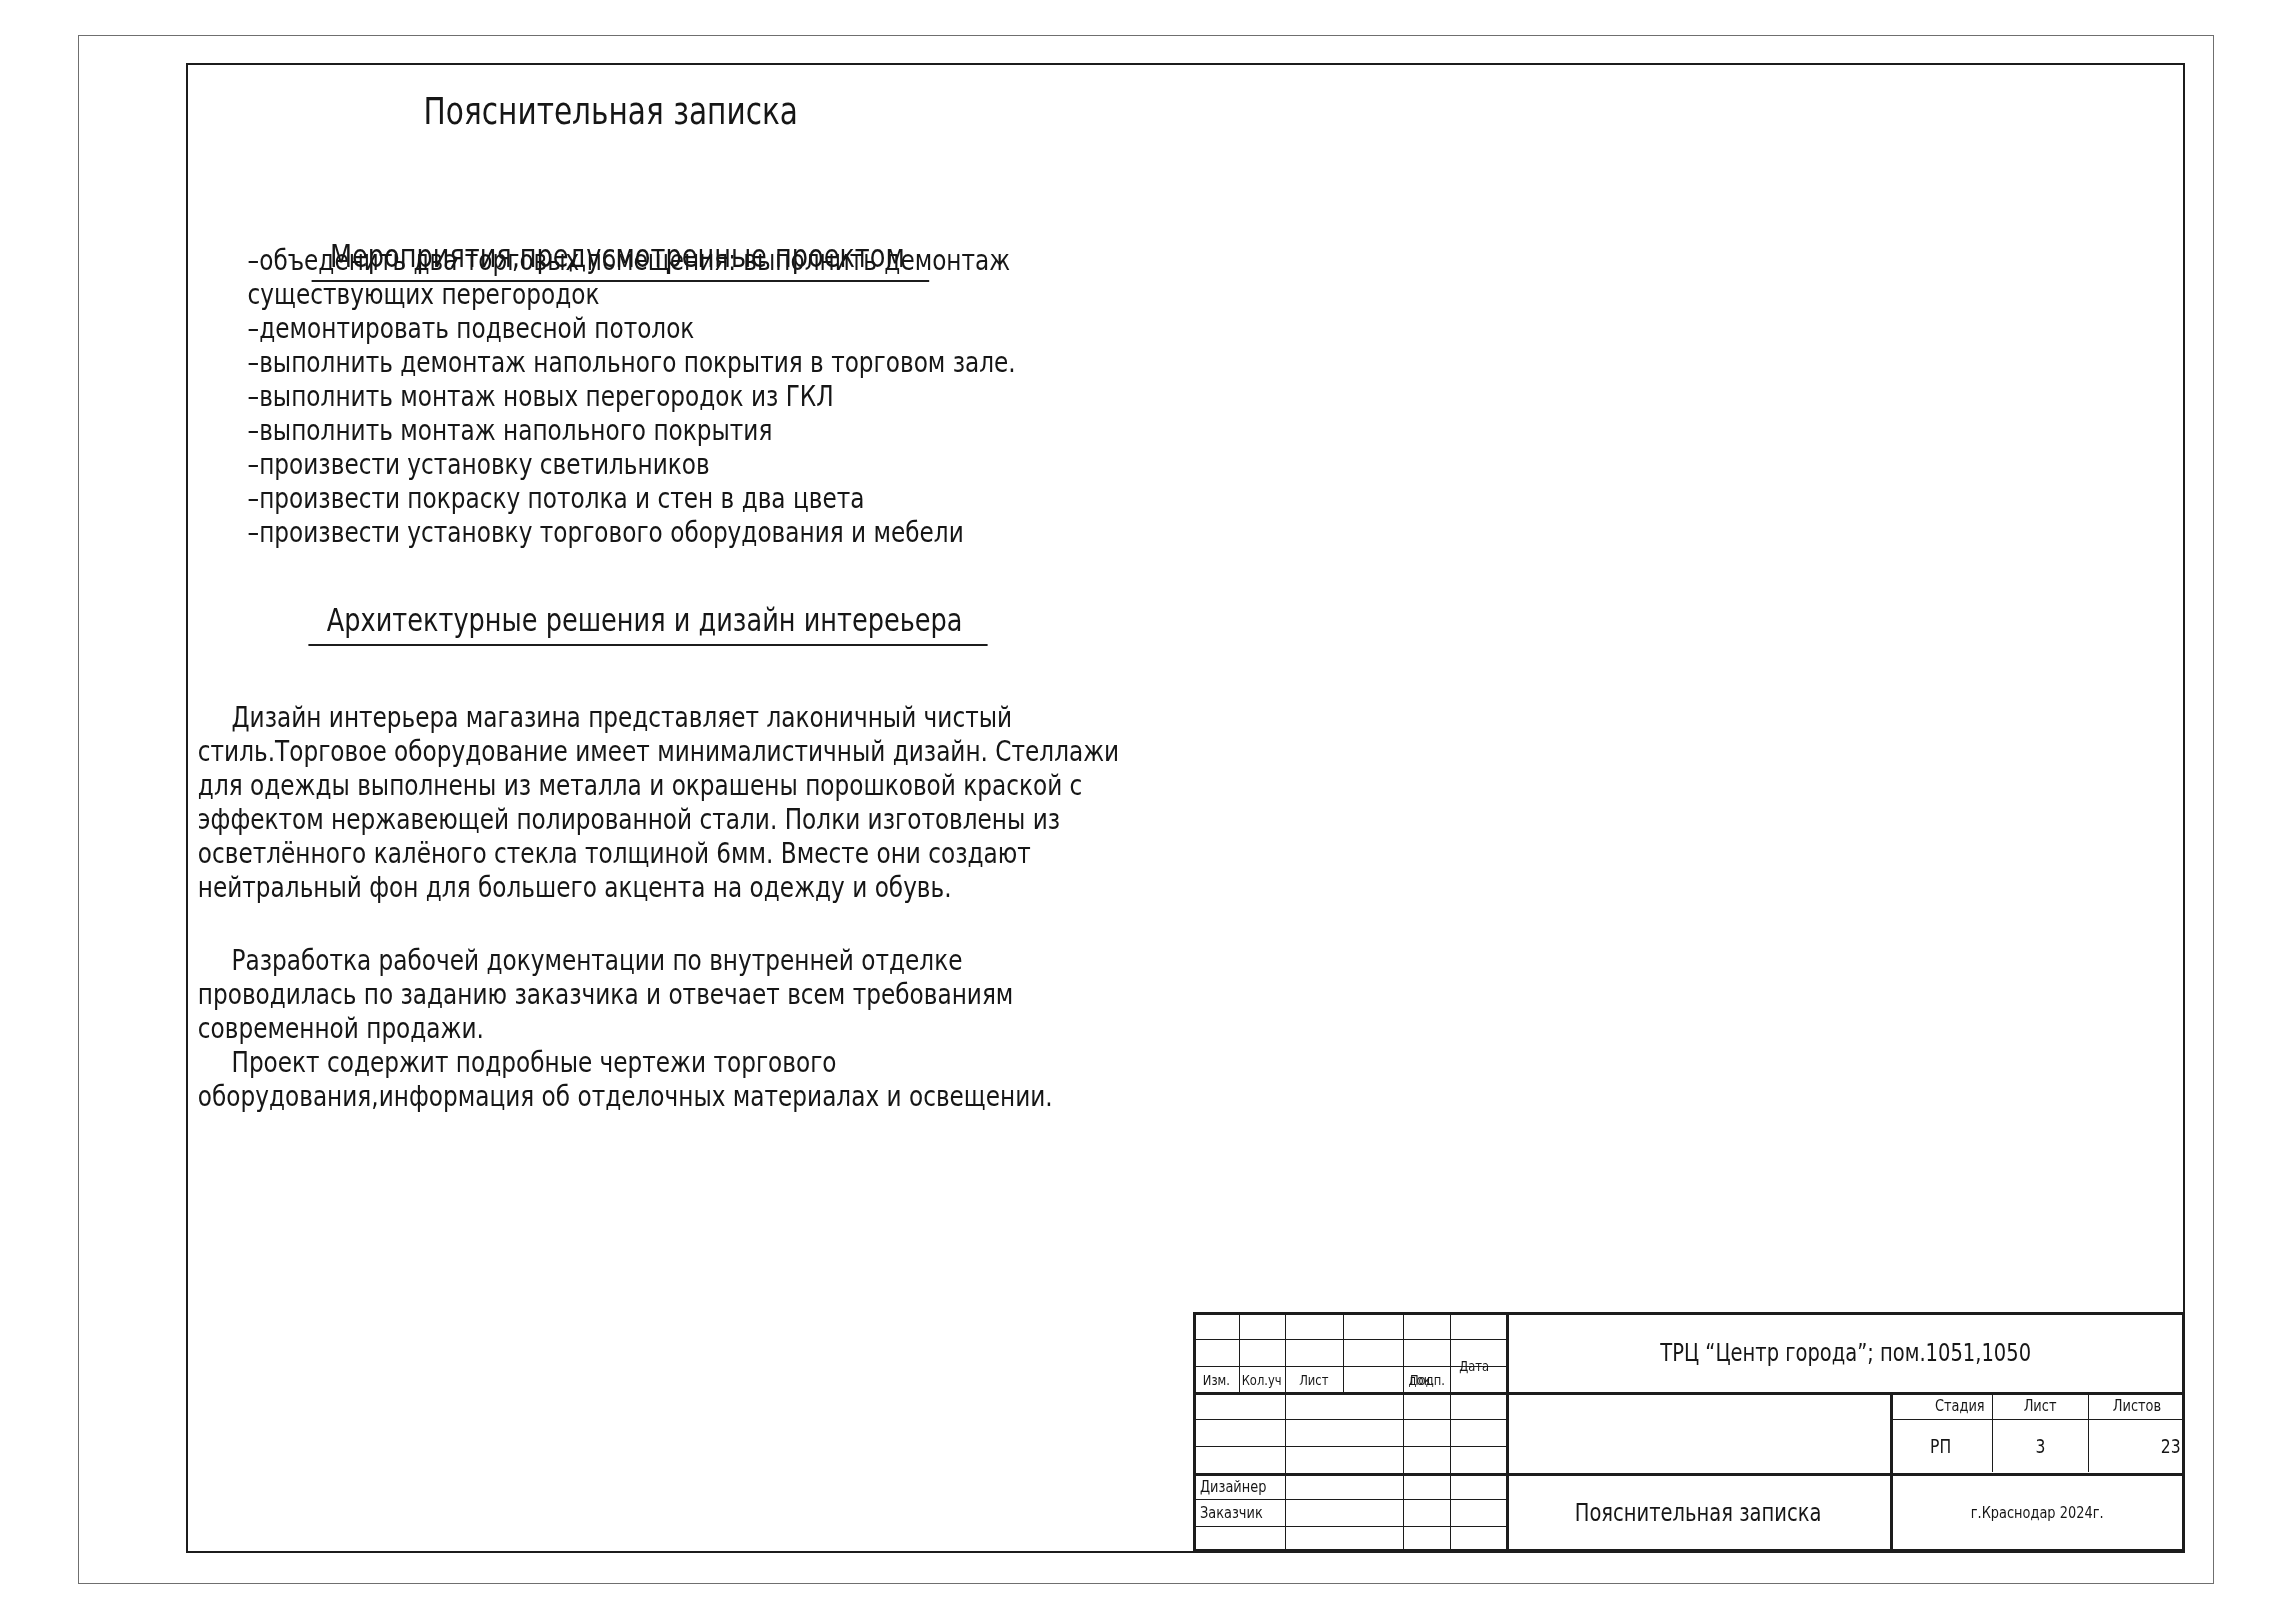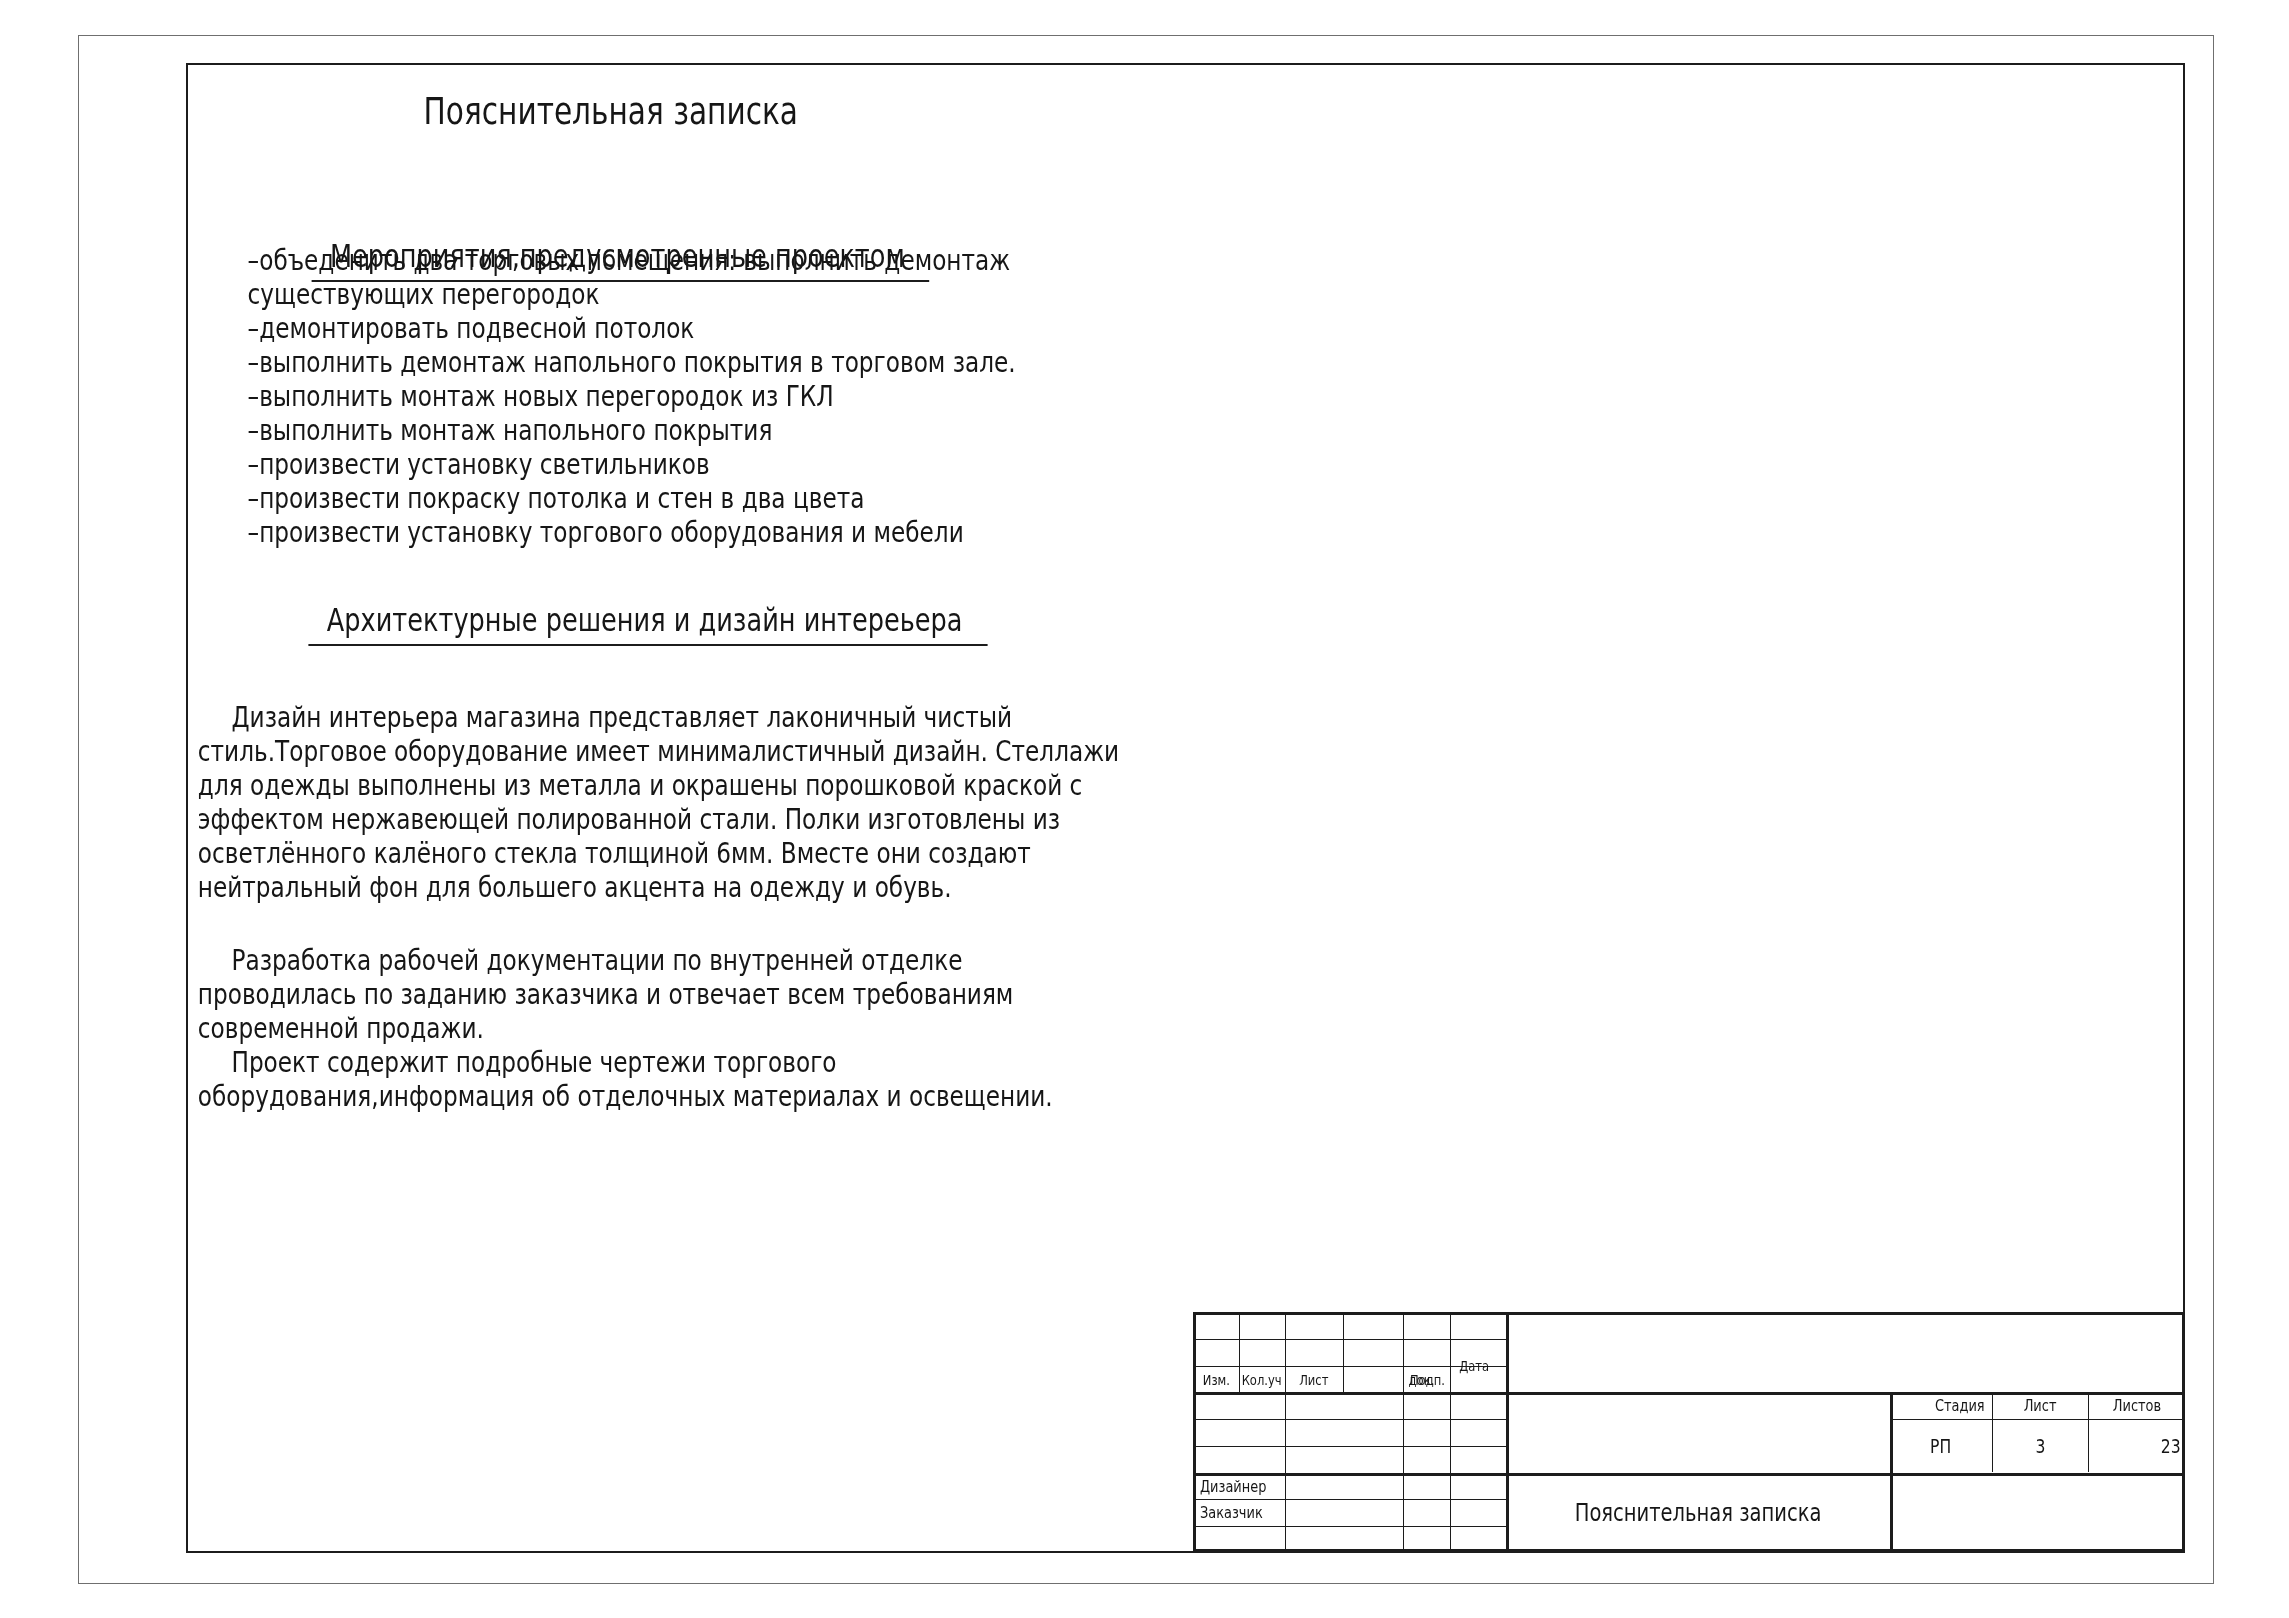--- a/index.html
+++ b/index.html
@@ -145,20 +145,23 @@
   <div class="cell fs-small" style="left:150px;top:54px;width:60px;height:27px;margin-left:48px;">
       <span class="cond">док.</span>
     </div>
   <div class="cell fs-small" style="left:210px;top:54px;width:48px;height:27px;">
       <span class="cond">Подп.</span>
     </div>
   <div class="cell fs-small" style="left:257px;top:40px;width:49px;height:27px;justify-content:center;">
       <span class="cond">Дата</span>
     </div>
 
+  <div class="cell fs-big" style="left:313px;top:0;width:679px;height:80px;">
+      <span class="cond">ТРЦ “Центр города”; пом.1051,1050</span>
+    </div>
   <div class="cell fs-big" style="left:313px;top:161px;width:384px;height:79px;">
       <span class="cond">Пояснительная записка</span>
     </div>
 
   <div class="cell fs-head" style="left:697px;top:80px;width:102px;height:27px;justify-content:flex-end;">
       <span class="cond">Стадия</span>
     </div>
   <div class="cell fs-head" style="left:799px;top:80px;width:96px;height:27px;">
       <span class="cond">Лист</span>
     </div>
@@ -175,14 +178,17 @@
       <span class="cond">23</span>
     </div>
 
   <div class="cell left fs-head" style="left:0;top:161px;width:92px;height:27px;align-items:center;">
       <span class="cond">Дизайнер</span>
     </div>
   <div class="cell left fs-head" style="left:0;top:187px;width:92px;height:27px;">
       <span class="cond">Заказчик</span>
     </div>
 
+  <div class="cell fs-head" style="left:697px;top:161px;width:295px;height:79px;">
+      <span class="cond">г.Краснодар 2024г.</span>
+    </div>
 </div>
 
 
 </body></html>

